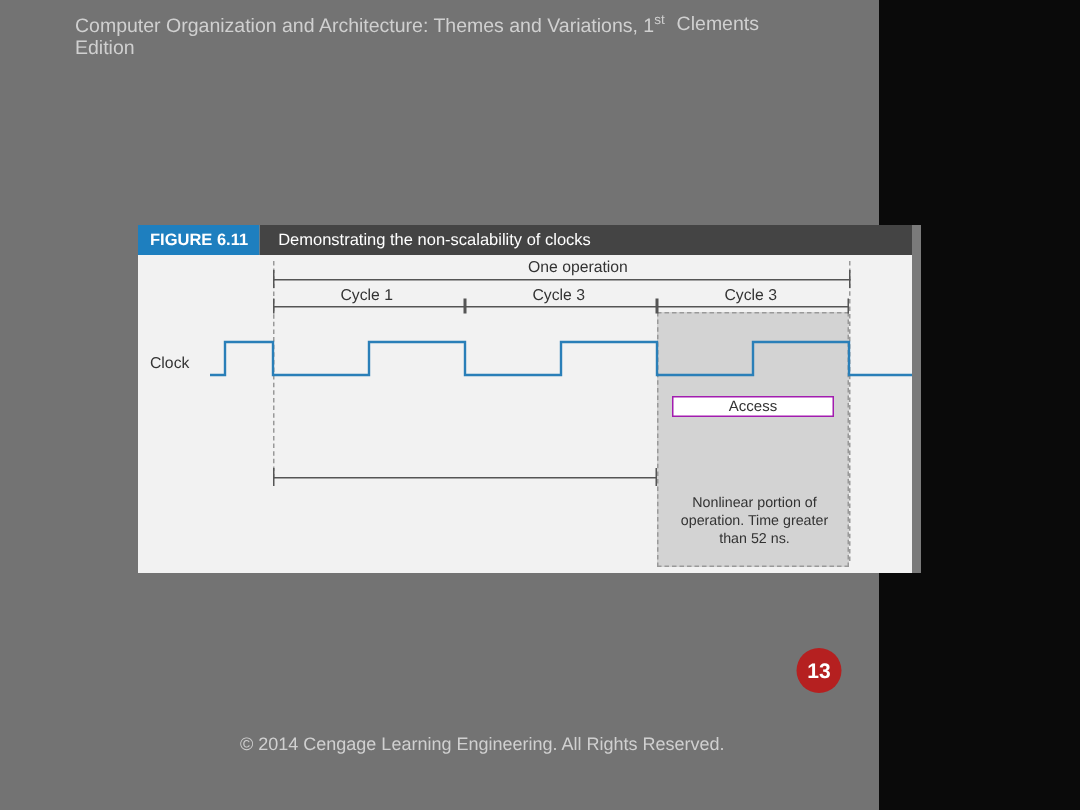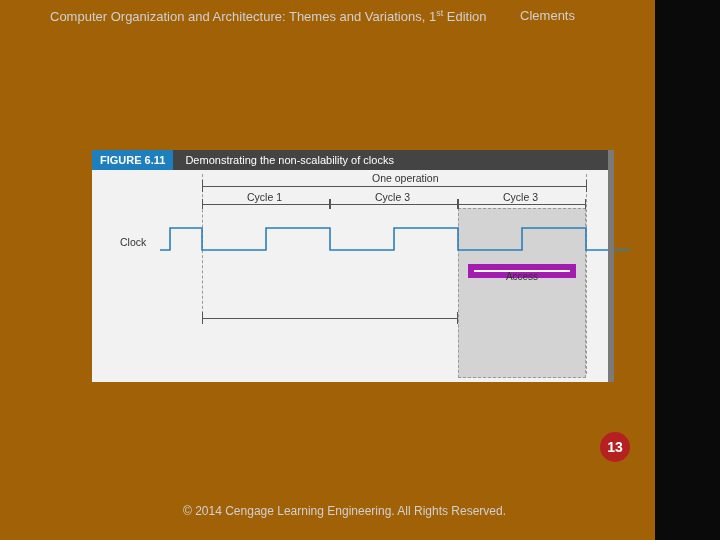--- a/index.html
+++ b/index.html
@@ -7,24 +7,24 @@
     margin: 0;
     padding: 0;
     width: 720px;
     height: 540px;
     background: #0a0a0a;
     font-family: Arial, sans-serif;
     position: relative;
     overflow: hidden;
   }
   .slide {
-    width: 655px;
+    width: 586px;
     height: 540px;
     position: relative;
-    background: #a16207;
+    background: #737373;
   }
   .header {
     position: absolute;
     top: 8px;
     left: 0;
     width: 100%;
     padding: 0 50px;
     display: flex;
     justify-content: space-between;
     color: #d0d0d0;
@@ -62,21 +62,20 @@
     padding: 3px 12px;
     height: 100%;
     display: flex;
     align-items: center;
     flex: 1;
   }
   .diagram {
     position: relative;
     height: 212px;
     width: 100%;
-    margin-left: 20px;
   }
   .one-op {
     position: absolute;
     top: 2px;
     left: 260px;
     font-size: 10.5px;
     color: #333;
   }
   .one-op-line {
     position: absolute;
@@ -160,21 +159,21 @@
     height: 170px;
     background: rgba(120,120,120,0.25);
     border: 1px dashed #999;
   }
   .access-box {
     position: absolute;
     left: 356px;
     top: 94px;
     width: 108px;
     height: 14px;
-    border: 6px solid #a21caf;
+    border: 1px solid #a21caf;
     font-size: 10px;
     color: #333;
     text-align: center;
     line-height: 13px;
     background: #fff;
   }
   .note52 {
     position: absolute;
     left: 352px;
     top: 113px;
@@ -241,24 +240,23 @@
     color: #fff;
     font-size: 14px;
     font-weight: bold;
     display: flex;
     align-items: center;
     justify-content: center;
   }
   .copyright {
     position: absolute;
     left: 160px;
-    bottom: 22px;
+    bottom: 37px;
     color: #d0d0d0;
     font-size: 12px;
-    margin-left: 23px;
   }
 </style>
 </head>
 <body>
 
 <div class="slide">
 
   <div class="header">
     <span class="header-left">
       <span>Computer Organization and Architecture: Themes and Variations, 1</span><sup>st</sup><span> Edition</span>
@@ -291,20 +289,21 @@
       <div class="clock-label">Clock</div>
 
       <svg class="clock-wave" width="470" height="40">
         <path d="M 0 30 L 10 30 L 10 8 L 42 8 L 42 30 L 106 30 L 106 8 L 170 8 L 170 30 L 234 30 L 234 8 L 298 8 L 298 30 L 362 30 L 362 8 L 426 8 L 426 30 L 470 30" stroke="#2a7fb8" stroke-width="1.6" fill="none"></path>
       </svg>
 
       <div class="access-box">Access</div>
 
       <div class="linear-line"></div>
 
+      <div class="nonlinear">Nonlinear portion of operation. Time greater than 52 ns.</div>
 
     </div>
   </div>
 
   <div class="gray-stripe"></div>
 
   <div class="page-badge">13</div>
 
   <div class="copyright">© 2014 Cengage Learning Engineering. All Rights Reserved.</div>
 

